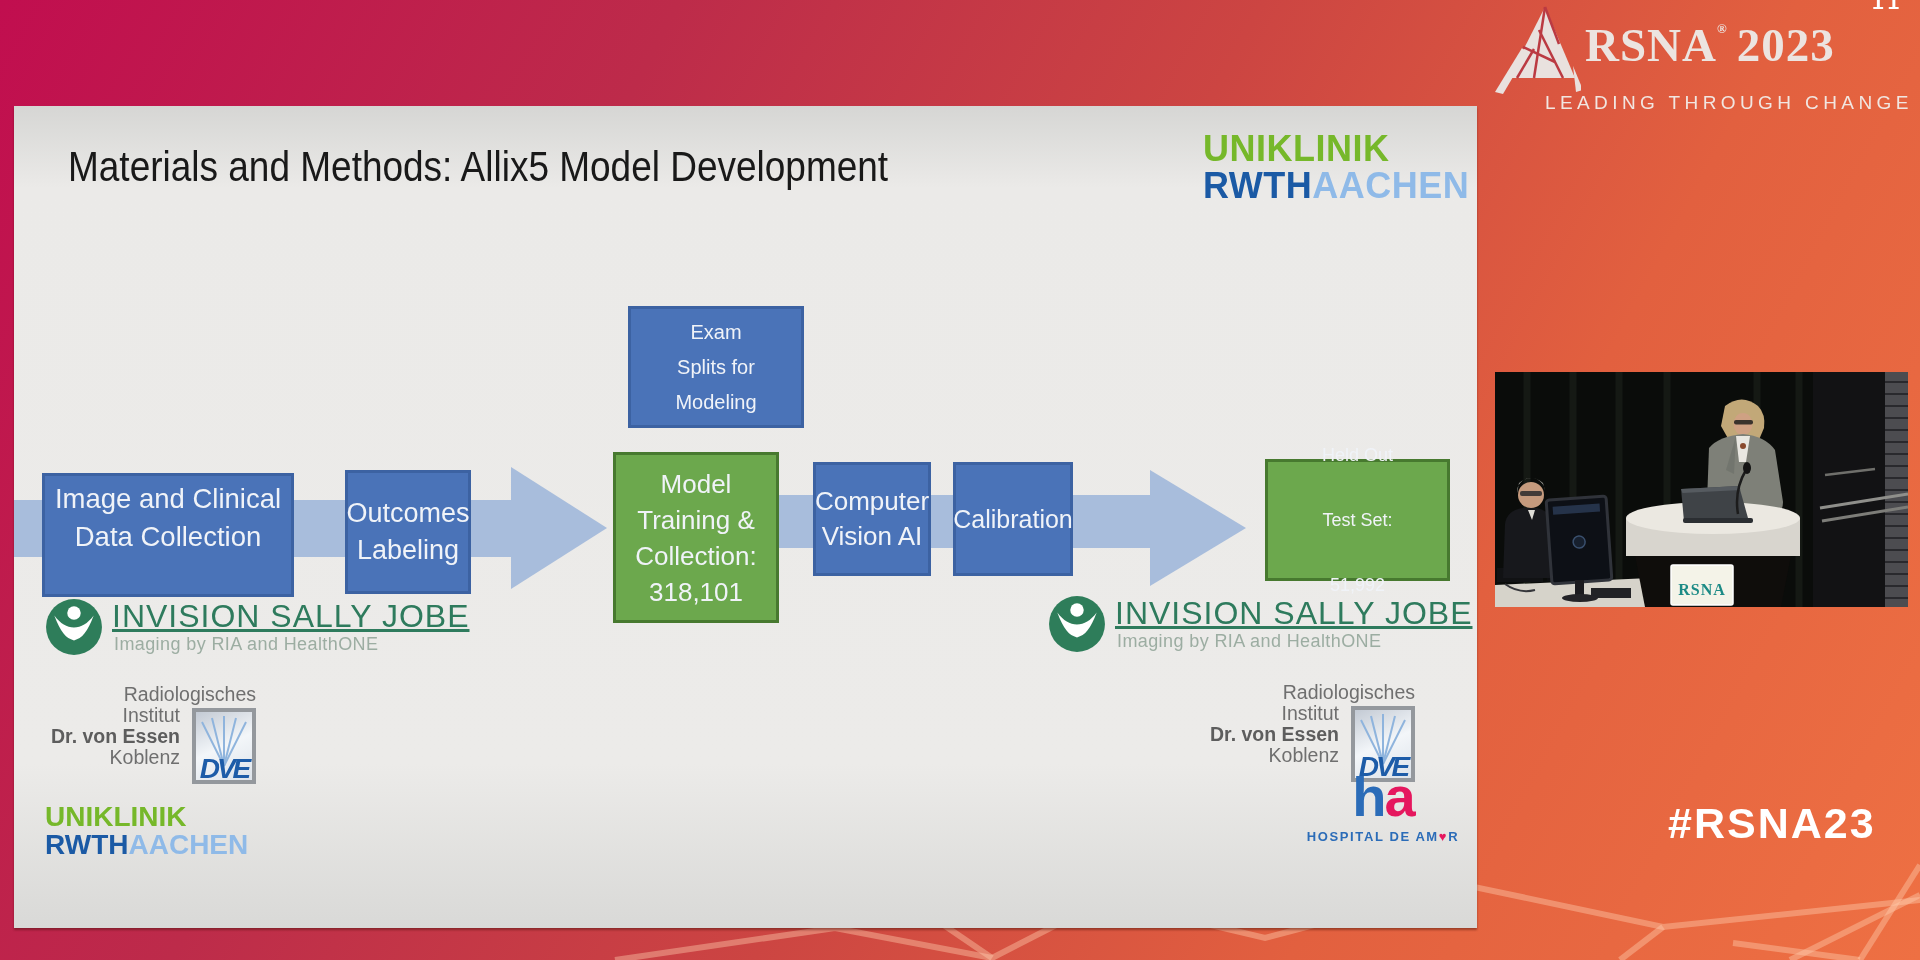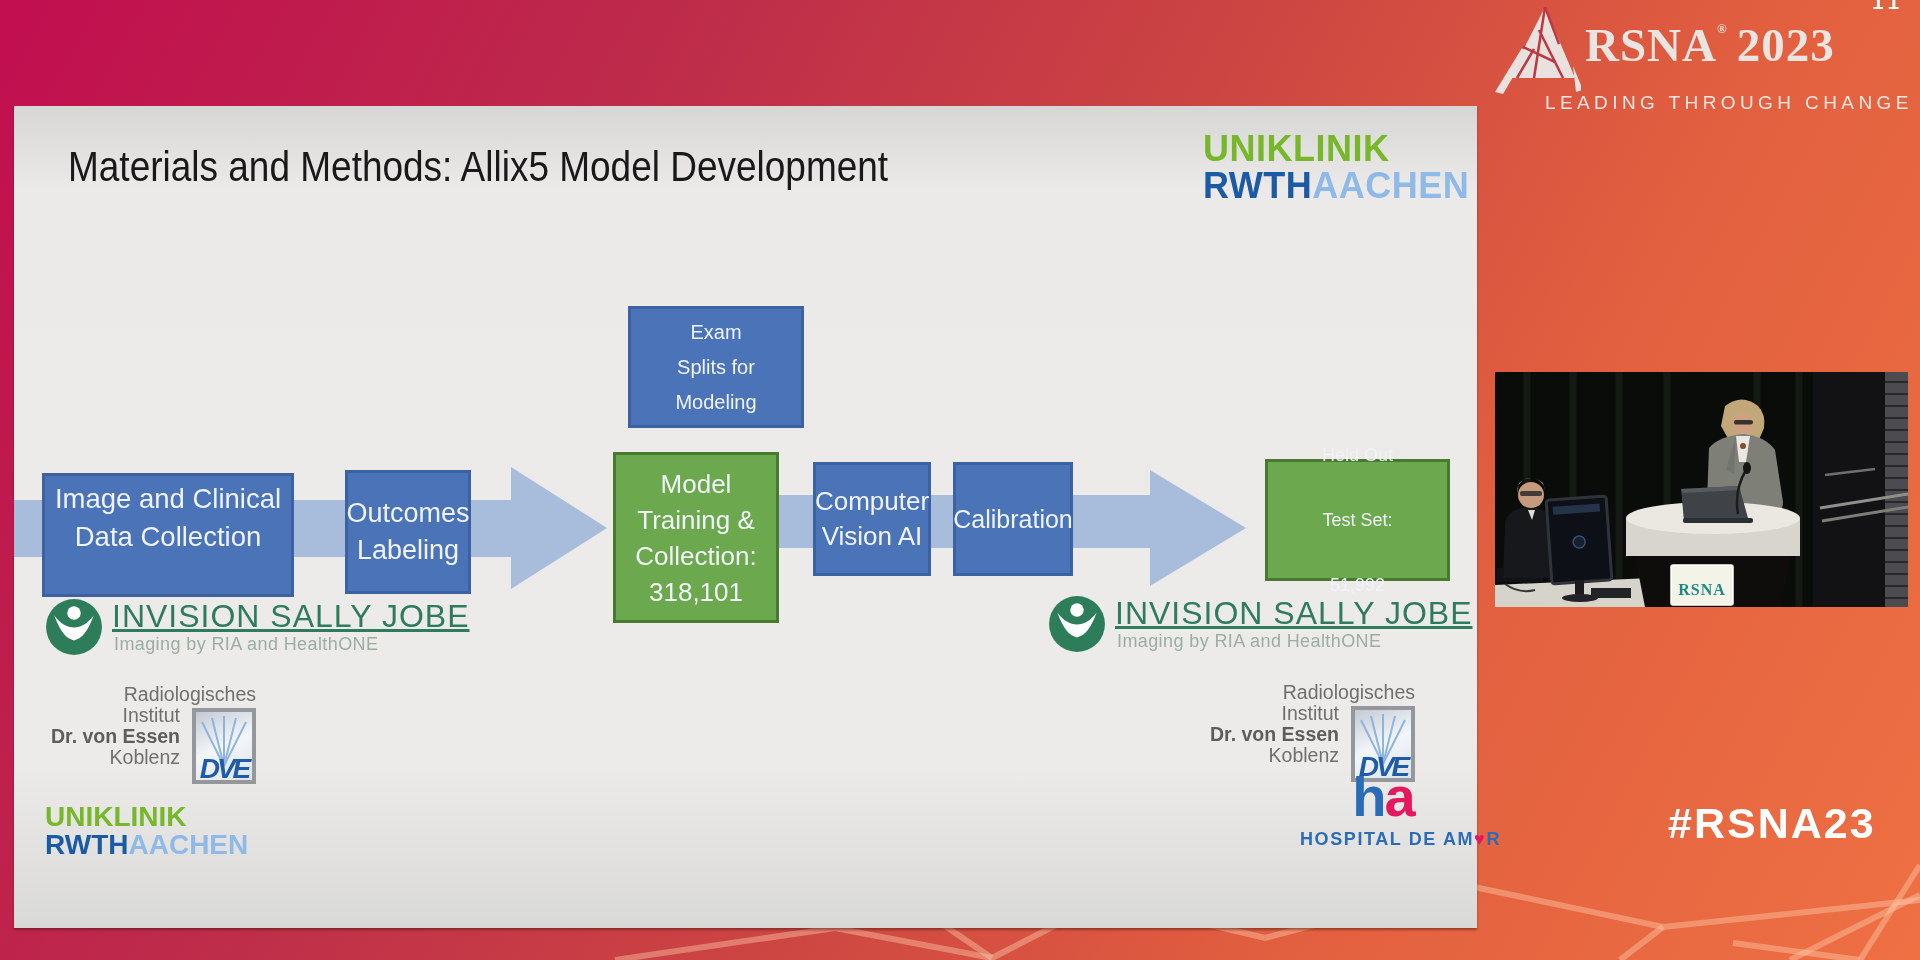--- a/index.html
+++ b/index.html
@@ -59,21 +59,21 @@
   .dve-badge{position:absolute;right:0;top:24px;width:64px;height:76px;border:4px solid #94989d;
              background:linear-gradient(155deg,#c3cad4 0%,#f3f6f9 50%,#dde3ea 100%);}
   .dve-rays{position:absolute;left:0;top:0;}
   .dve-text{position:absolute;left:0;right:0;bottom:1px;text-align:center;font-size:28px;
             font-weight:bold;font-style:italic;color:#1d5ca8;letter-spacing:-3px;}
 
   .ha-logo{position:absolute;left:1286px;top:662px;width:166px;text-align:center;}
   .ha-mark{font-size:56px;line-height:58px;font-weight:bold;letter-spacing:-2px;}
   .ha-h{color:#2b6cb8;}
   .ha-a{color:#e5175e;}
-  .ha-label{margin-top:3px;font-size:18px;font-weight:bold;letter-spacing:1.6px;color:#2b6cb8;white-space:nowrap;}
+  .ha-label{margin-top:3px;font-size:13px;font-weight:bold;letter-spacing:1.6px;color:#2b6cb8;white-space:nowrap;}
   .ha-heart{color:#e5175e;}
 
   
   .hashtag{position:absolute;left:1668px;top:799px;font-size:43px;font-weight:bold;
            color:#fff;letter-spacing:2px;}
   .video{position:absolute;left:1495px;top:372px;width:413px;height:235px;}
   .polylines{position:absolute;left:560px;top:840px;}
 </style>
 </head>
 <body>

